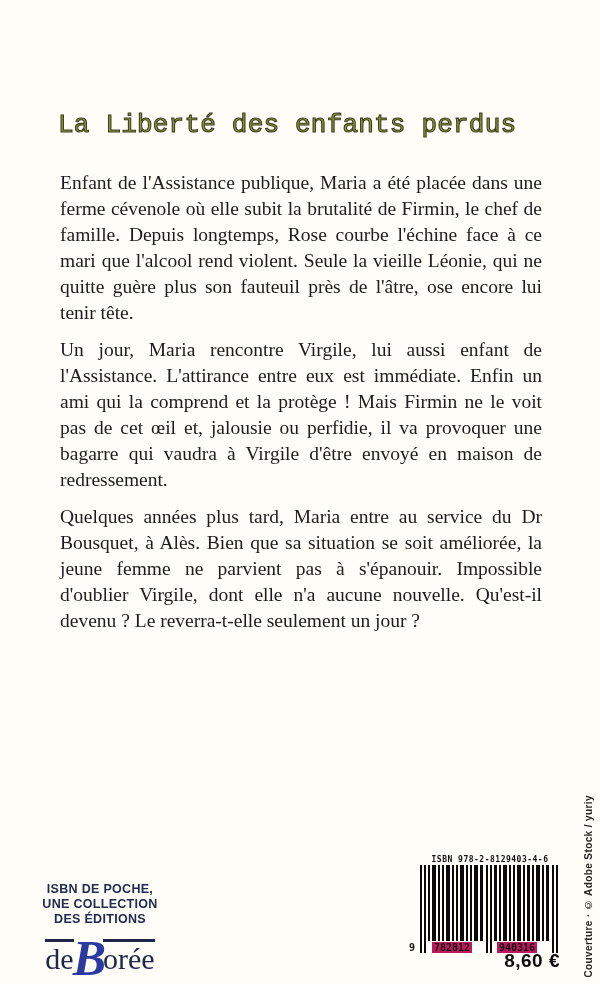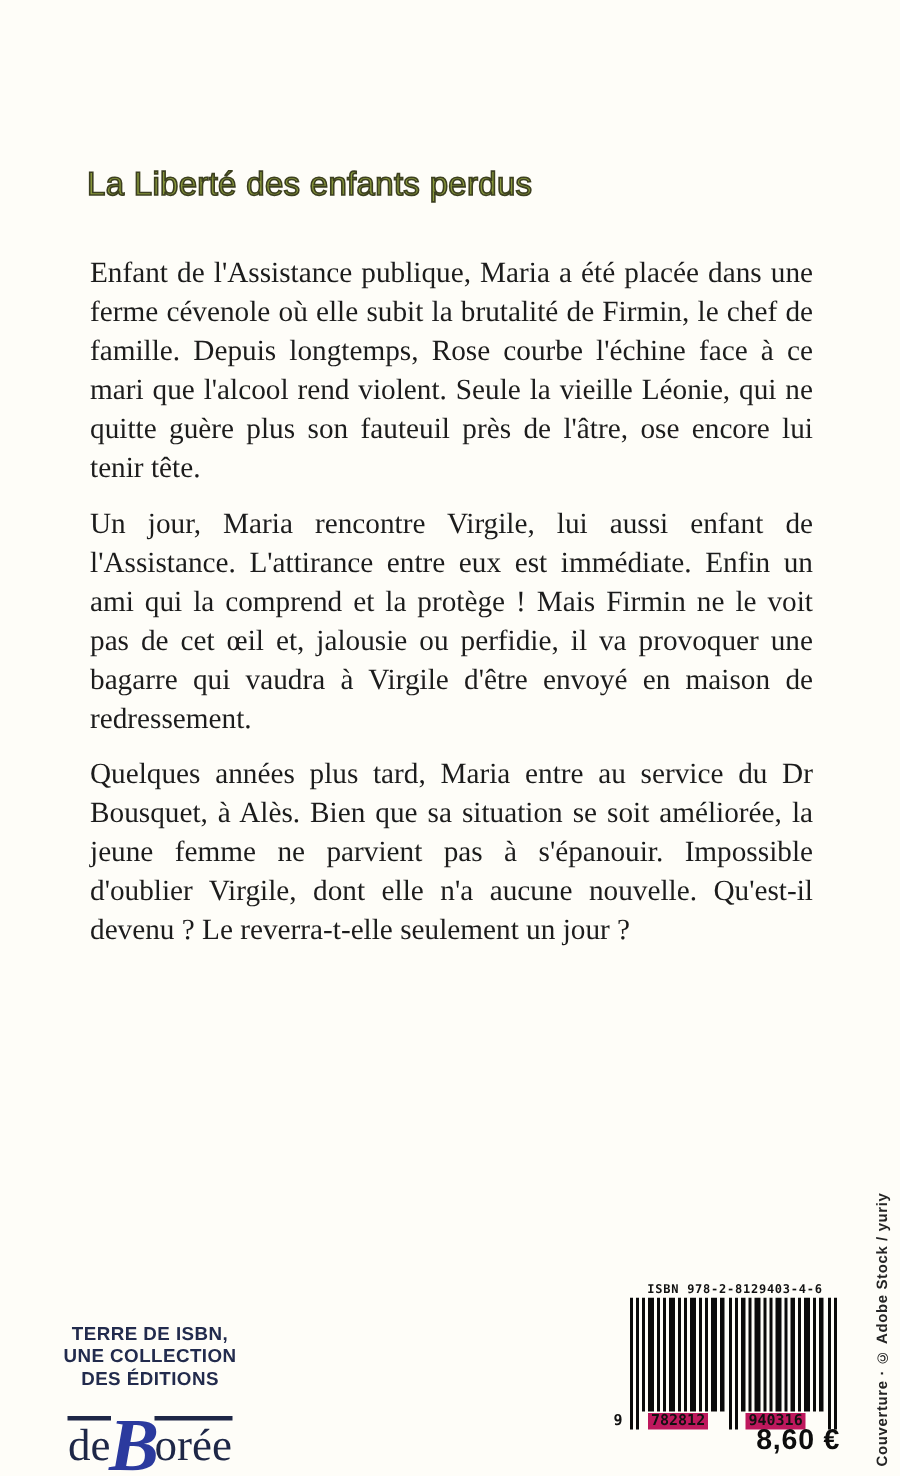--- a/index.html
+++ b/index.html
@@ -14,22 +14,22 @@
   .author{
     position:absolute;top:36px;right:64px;
     font-family:"Liberation Sans", sans-serif;
     font-weight:700;font-size:24px;letter-spacing:2px;
     color:#2c3aa8;
     text-shadow:0 0 1px #141c60;
   }
   .title{
     position:absolute;left:58px;top:110px;width:486px;
     margin:0;
-    font-family:Liberation Sans, sans-serif;
-    font-weight:400;font-size:22px;
+    font-family:Liberation Mono, monospace;
+    font-weight:400;font-size:26px;
     color:#8a9a3c;
     -webkit-text-stroke:1.1px #3c3f20;
     letter-spacing:0.2px;
     white-space:nowrap;
   }
   .blurb{
     position:absolute;left:60px;top:170px;width:482px;
     font-size:19.5px;line-height:26px;
     color:#1c1c1c;
     text-align:justify;
@@ -39,21 +39,21 @@
   .publisher{
     position:absolute;left:28px;top:882px;width:144px;
     text-align:center;
   }
   .collection{
     font-family:"Liberation Sans", sans-serif;
     font-weight:700;font-size:12.5px;line-height:15px;
     color:#222b4d;letter-spacing:0.3px;
   }
   .logo{
-    margin-top:13px;
+    margin-top:8px;
     display:flex;justify-content:center;align-items:flex-end;
     font-family:"Liberation Serif", serif;
     color:#1e2747;
     line-height:1;
   }
   .logo-de,.logo-oree{position:relative;font-size:30px;padding-top:9px;}
   .logo-de::before,.logo-oree::before{
     content:"";position:absolute;top:4px;left:0;right:0;height:2.5px;background:#1e2747;
   }
   .logo-b{
@@ -103,21 +103,21 @@
   <h1 class="title">La Liberté des enfants perdus</h1>
 
   <div class="blurb">
     <p>Enfant de l'Assistance publique, Maria a été placée dans une ferme cévenole où elle subit la brutalité de Firmin, le chef de famille. Depuis longtemps, Rose courbe l'échine face à ce mari que l'alcool rend violent. Seule la vieille Léonie, qui ne quitte guère plus son fauteuil près de l'âtre, ose encore lui tenir tête.</p>
     <p>Un jour, Maria rencontre Virgile, lui aussi enfant de l'Assistance. L'attirance entre eux est immédiate. Enfin un ami qui la comprend et la protège ! Mais Firmin ne le voit pas de cet œil et, jalousie ou perfidie, il va provoquer une bagarre qui vaudra à Virgile d'être envoyé en maison de redressement.</p>
     <p>Quelques années plus tard, Maria entre au service du Dr Bousquet, à Alès. Bien que sa situation se soit améliorée, la jeune femme ne parvient pas à s'épanouir. Impossible d'oublier Virgile, dont elle n'a aucune nouvelle. Qu'est-il devenu ? Le reverra-t-elle seulement un jour ?</p>
   </div>
 
   <div class="publisher">
     <div class="collection">
-      <div>TERRE DE ISBN,</div>
+      <div>ISBN DE POCHE,</div>
       <div>UNE COLLECTION</div>
       <div>DES ÉDITIONS</div>
     </div>
     <div class="logo">
       <span class="logo-de">de</span>
         <span class="logo-b">B</span>
         <span class="logo-oree">orée</span>
     </div>
   </div>
 

